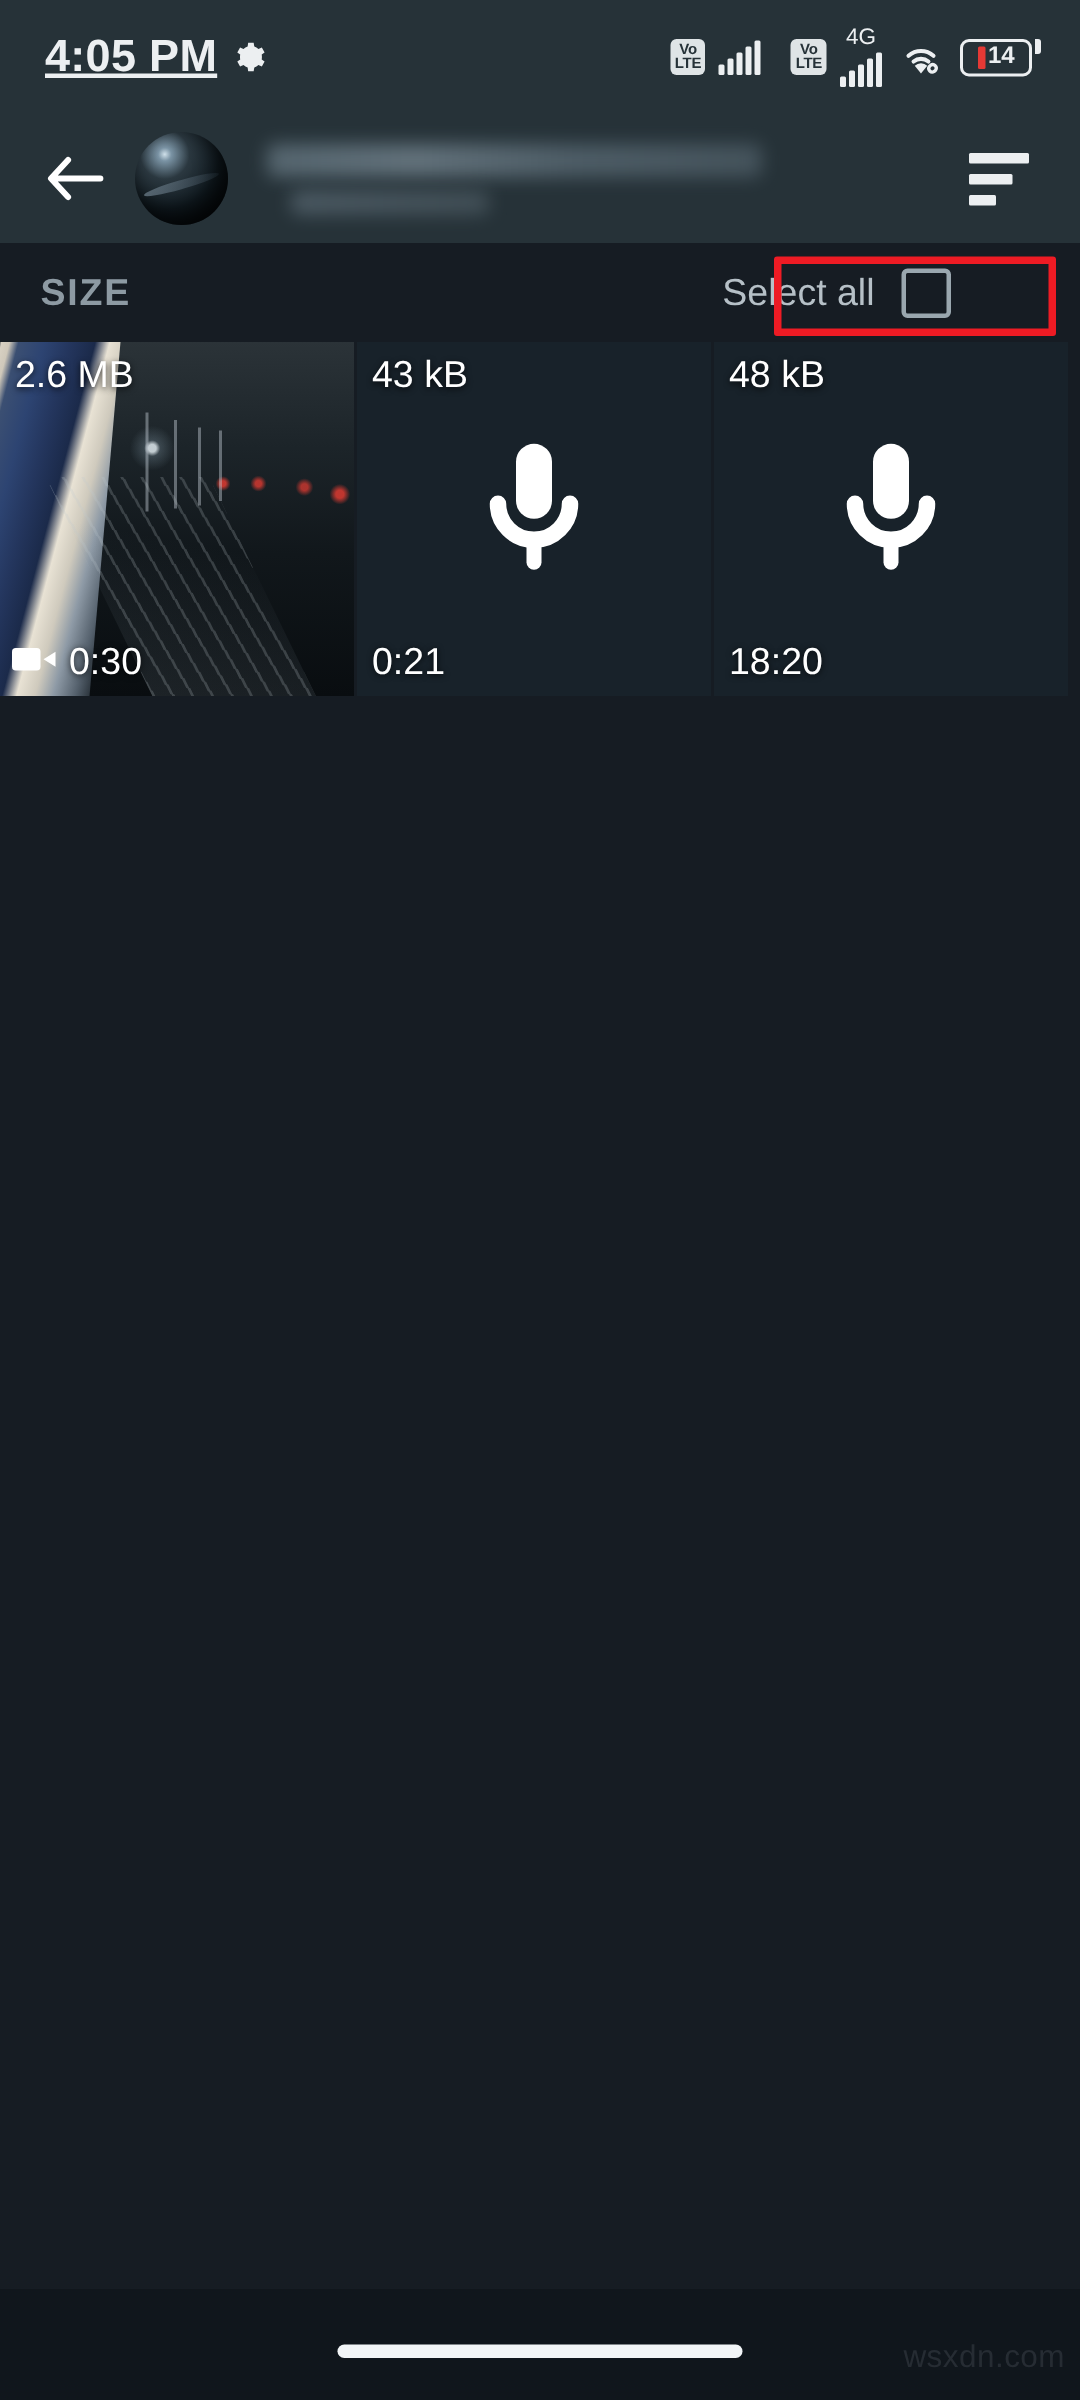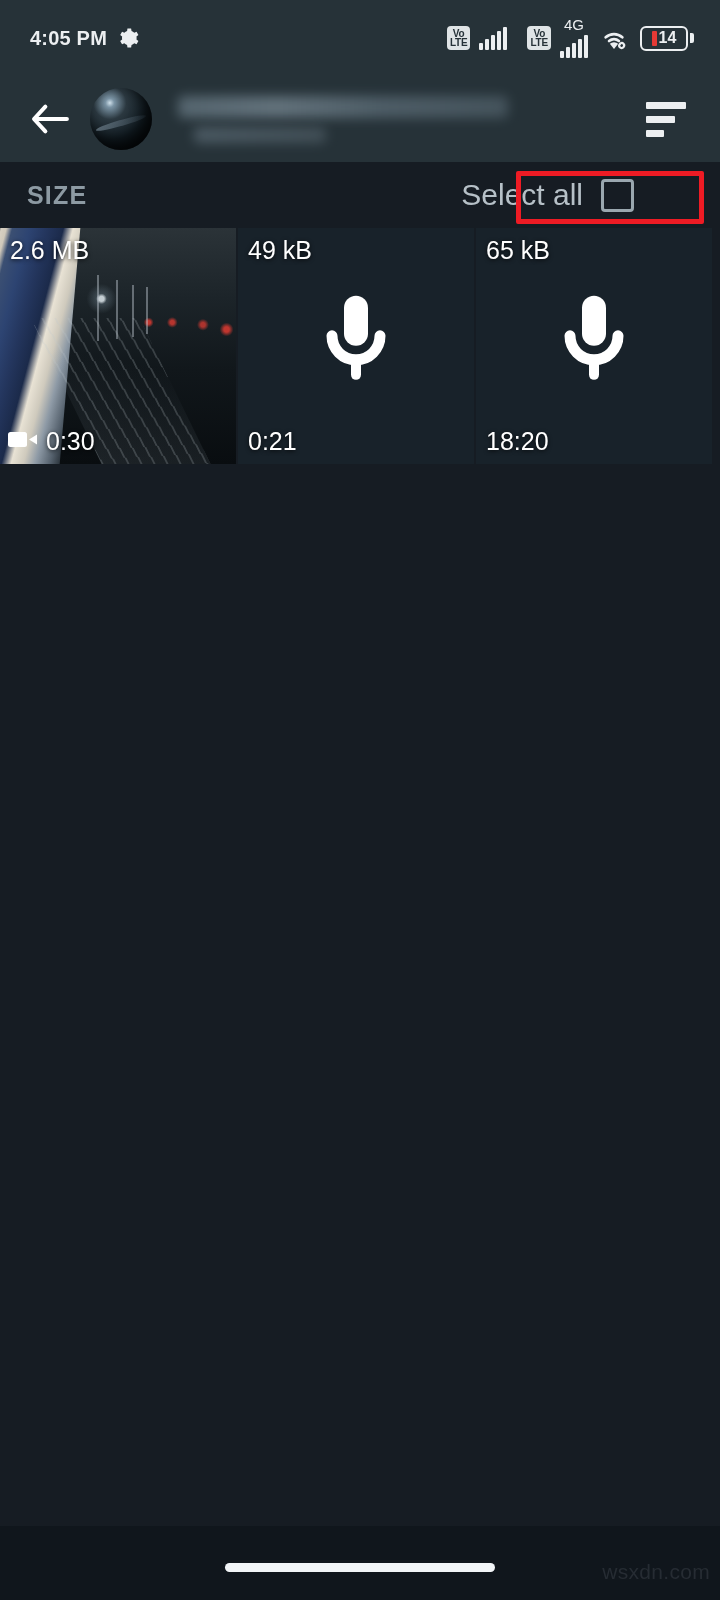--- a/index.html
+++ b/index.html
@@ -12,37 +12,37 @@
   .phone { position:relative; width:720px; height:1600px; background:#161c23; }
 
   
   .statusbar {
     position:absolute; top:0; left:0; width:720px; height:76px;
     background:#263238;
     display:flex; align-items:center; justify-content:space-between;
     padding:0 26px 0 30px;
   }
   .sb-left { display:flex; align-items:center; gap:10px; }
-  .sb-time { color:#eceff1; font-size:20px; font-weight:600; letter-spacing:.2px; }
+  .sb-time { color:#eceff1; font-size:30px; font-weight:600; letter-spacing:.2px;text-decoration:underline; }
   .gear-ico { width:22px; height:22px; flex:none; }
   .sb-right { display:flex; align-items:center; gap:9px; }
   .volte {
     background:#dfe4e6; color:#263238; border-radius:4px;
     font-size:10px; font-weight:700; line-height:9px;
     padding:3px 3px; text-align:center; letter-spacing:-.2px;margin-left:11px;
   }
   .bars { display:flex; align-items:flex-end; gap:2px; height:24px; }
   .bars i { width:4px; background:#eceff1; border-radius:1px; display:block; }
   .bars i:nth-child(1){height:7px}.bars i:nth-child(2){height:11px}
   .bars i:nth-child(3){height:15px}.bars i:nth-child(4){height:19px}
   .bars i:nth-child(5){height:23px}
   .g4wrap{ display:flex; flex-direction:column; align-items:center; gap:2px; }
   .g4{ color:#eceff1; font-size:15px; font-weight:500; line-height:14px; }
   .battery {
-    display:flex; align-items:center; gap:2px;
+    display:flex; gap:2px;
   }
   .batt-body{
     width:48px; height:25px; border:2.5px solid #eceff1; border-radius:6px;
     display:flex; align-items:center; justify-content:center; gap:2px;
     padding:0 3px; position:relative;
   }
   .batt-bolt{ width:5px; height:15px; background:#e53935; border-radius:1px; }
   .batt-num{ color:#eceff1; font-size:16px; font-weight:600; }
   .batt-tip{ width:4px; height:10px; background:#eceff1; border-radius:0 2px 2px 0; }
 
@@ -80,21 +80,21 @@
   .sort-btn span:nth-child(3){ width:18px; }
 
   
   .toolrow {
     position:absolute; top:162px; left:0; width:664px; height:66px;
     background:#161c23; display:flex; align-items:center;
     justify-content:space-between; padding:0 30px 0 27px;
   }
   .size-label { color:#8d9aa3; font-size:25px; font-weight:700; letter-spacing:1.2px; }
   .selectall { display:flex; align-items:center; gap:18px; }
-  .selectall-text { color:#b6c0c7; font-size:30px; }
+  .selectall-text { color:#b6c0c7; font-size:25px; }
   .checkbox {
     width:33px; height:33px; border:3px solid #9aa7af; border-radius:4px; background:transparent;
   }
   .redbox {
     position:absolute; left:516px; top:171px; width:188px; height:53px;
     border:5px solid #ee1b24; border-radius:2px; pointer-events:none;
   }
 
   
   .grid {
@@ -269,31 +269,31 @@
     </div>
 
 
 
     <div class="tile audio">
       <svg class="mic" width="74" height="104" viewBox="0 0 74 104">
         <rect x="25" y="6" width="24" height="50" rx="12" fill="#ffffff"></rect>
         <path d="M13 46a24 24 0 0048 0" fill="none" stroke="#ffffff" stroke-width="11" stroke-linecap="round"></path>
         <rect x="32" y="68" width="10" height="22" rx="5" fill="#ffffff"></rect>
       </svg>
-      <span class="size">49 kB</span>
+      <span class="size">43 kB</span>
       <span class="dur">0:21</span>
     </div>
 
     <div class="tile audio">
       <svg class="mic" width="74" height="104" viewBox="0 0 74 104">
         <rect x="25" y="6" width="24" height="50" rx="12" fill="#ffffff"></rect>
         <path d="M13 46a24 24 0 0048 0" fill="none" stroke="#ffffff" stroke-width="11" stroke-linecap="round"></path>
         <rect x="32" y="68" width="10" height="22" rx="5" fill="#ffffff"></rect>
       </svg>
-      <span class="size">65 kB</span>
+      <span class="size">48 kB</span>
       <span class="dur">18:20</span>
     </div>
 
   </div>
 
   <div class="navbar">
     <div class="nav-pill"></div>
   </div>
   <span class="watermark">wsxdn.com</span>
 

